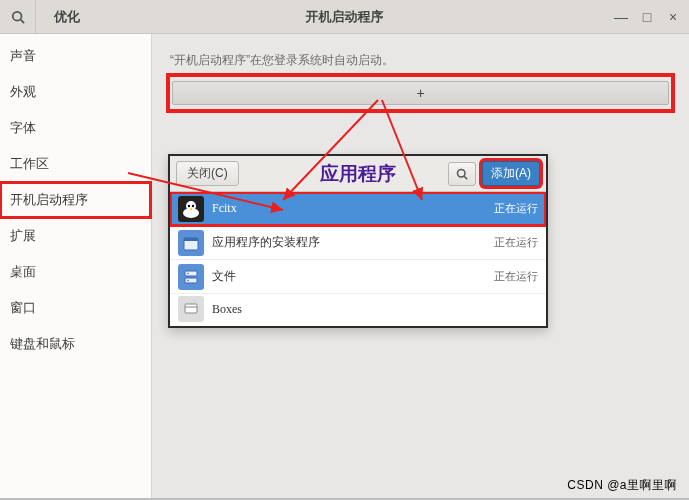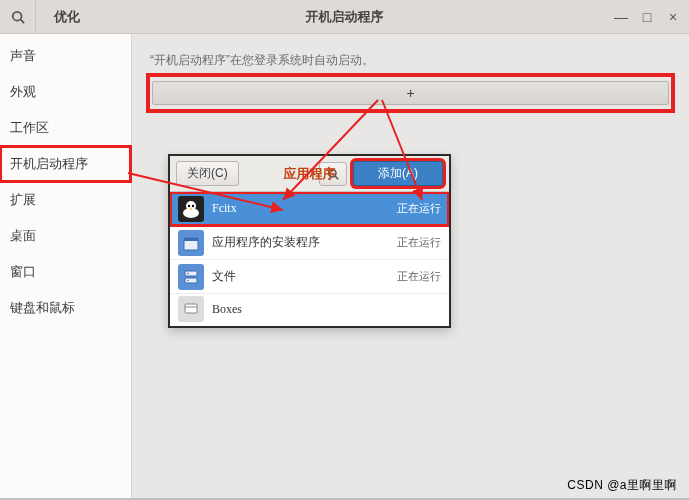--- a/index.html
+++ b/index.html
@@ -7,34 +7,34 @@
   .window { position: absolute; top: 0; left: 0; width: 689px; height: 498px; background: #e9e7e5; display: flex; flex-direction: column; }
   .titlebar { height: 34px; background: #DEDAD6; border-bottom: 1px solid #c8c6c3; display: flex; align-items: center; position: relative; }
   .tb-left { display: flex; align-items: center; height: 100%; }
   .tb-search { width: 36px; height: 34px; border-right: 1px solid #c8c6c3; display: flex; align-items: center; justify-content: center; }
   .tb-search svg { width: 14px; height: 14px; stroke: #555; fill: none; }
   .tb-optim { padding: 0 18px; font-weight: bold; color: #444; }
   .tb-title { position: absolute; left: 50%; transform: translateX(-50%); font-weight: bold; color: #444; }
   .tb-controls { position: absolute; right: 0; display: flex; align-items: center; height: 100%; padding: 0 10px; gap: 14px; }
   .tb-ctrl { width: 12px; height: 12px; display: flex; align-items: center; justify-content: center; color: #555; font-size: 14px; }
   .content { flex: 1; display: flex; overflow: hidden; }
-  .sidebar { width: 132px; background: #fcfbfa; border-right: 1px solid #d6d4d1; display: flex; flex-direction: column; padding-top: 4px; }
+  .sidebar { width: 152px; background: #fcfbfa; border-right: 1px solid #d6d4d1; display: flex; flex-direction: column; padding-top: 4px; }
   .sidebar-item { padding: 9px 10px; color: #3b3b3b; cursor: pointer; }
   .sidebar-item.highlight { outline: 3px solid #e82020; outline-offset: -2px; }
   .main { flex: 1; background: #e9e7e5; padding: 18px; position: relative; overflow: hidden; }
   .desc { color: #6b6b6b; font-size: 12px; margin-bottom: 8px; }
   .add-bar-wrap { outline: 4px solid #e82020; padding: 4px 2px; margin-bottom: 52px; }
   .add-bar { background: linear-gradient(#e4e2e0,#d6d3d0); border: 1px solid #b6b3b0; border-radius: 2px; height: 24px; display: flex; align-items: center; justify-content: center; font-size: 14px; color: #444; }
-  .dialog { position: absolute; left: 168px; top: 154px; width: 283px; height: 174px; border: 2px solid #2b2b2b; background: #fff; display: flex; flex-direction: column; box-shadow: 0 4px 10px rgba(0,0,0,0.2); }
+  .dialog { position: absolute; left: 168px; top: 154px; width: 380px; height: 174px; border: 2px solid #2b2b2b; background: #fff; display: flex; flex-direction: column; box-shadow: 0 4px 10px rgba(0,0,0,0.2); }
   .dlg-head { height: 36px; background: #eceae7; border-bottom: 1px solid #c8c6c3; display: flex; align-items: center; padding: 0 6px; position: relative; }
   .btn { background: linear-gradient(#f6f4f2,#e4e1df); border: 1px solid #b8b5b2; border-radius: 3px; padding: 3px 10px; font-size: 12px; color: #444; cursor: pointer; }
-  .dlg-title { position: absolute; left: 50%; transform: translateX(-50%); font-weight: bold; color: #c2410c; font-size: 13px; }
+  .dlg-title { position: absolute; left: 50%; transform: translateX(-50%); font-weight: bold; color: #4c1d95; font-size: 19px; }
   .dlg-search { margin-left: auto; width: 28px; height: 24px; border: 1px solid #b8b5b2; background: linear-gradient(#f6f4f2,#e4e1df); border-radius: 3px; display: flex; align-items: center; justify-content: center; }
   .dlg-search svg { width: 12px; height: 12px; stroke: #555; fill: none; }
-  .btn-primary { margin-left: 6px; background: #3b7fc4; color: #fff; border: 1px solid #2a5f96; padding: 3px 24px; border-radius: 3px; font-size: 12px; cursor: pointer; box-shadow: 0 0 0 3px #e82020; }
+  .btn-primary { margin-left: 6px; background: #3b7fc4; color: #fff; border: 1px solid #2a5f96; padding: 3px 8px; border-radius: 3px; font-size: 12px; cursor: pointer; box-shadow: 0 0 0 3px #e82020; }
   .dlg-list { flex: 1; overflow: hidden; display: flex; flex-direction: column; }
   .app-row { display: flex; align-items: center; height: 34px; padding: 0 8px; border-bottom: 1px solid #eee; font-family: Liberation Serif, serif; }
   .app-row.selected { background: #4a90d9; color: #fff; outline: 3px solid #e82020; outline-offset: -2px; }
   .app-icon { width: 26px; height: 26px; margin-right: 8px; display: flex; align-items: center; justify-content: center; border-radius: 3px; background: #f0f0f0; flex-shrink: 0; }
   .app-name { flex: 1; font-size: 12px; white-space: nowrap; overflow: hidden; }
   .app-status { font-size: 11px; color: #666; margin-left: 10px; }
   .app-row.selected .app-status { color: #fff; }
   .app-row.last { height: 30px; border-bottom: none; }
   .arrow { position: absolute; pointer-events: none; }
   .arrow svg { overflow: visible; }
@@ -58,20 +58,21 @@
     <div class="tb-controls">
       <div class="tb-ctrl">—</div>
       <div class="tb-ctrl">□</div>
       <div class="tb-ctrl">×</div>
     </div>
   </div>
   <div class="content">
     <div class="sidebar">
       <div class="sidebar-item"><span>声音</span></div>
       <div class="sidebar-item"><span>外观</span></div>
+      <div class="sidebar-item"><span>字体</span></div>
       <div class="sidebar-item"><span>工作区</span></div>
       <div class="sidebar-item highlight"><span>开机启动程序</span></div>
       <div class="sidebar-item"><span>扩展</span></div>
       <div class="sidebar-item"><span>桌面</span></div>
       <div class="sidebar-item"><span>窗口</span></div>
       <div class="sidebar-item"><span>键盘和鼠标</span></div>
     </div>
     <div class="main">
       <div class="desc">“开机启动程序”在您登录系统时自动启动。</div>
       <div class="add-bar-wrap">

